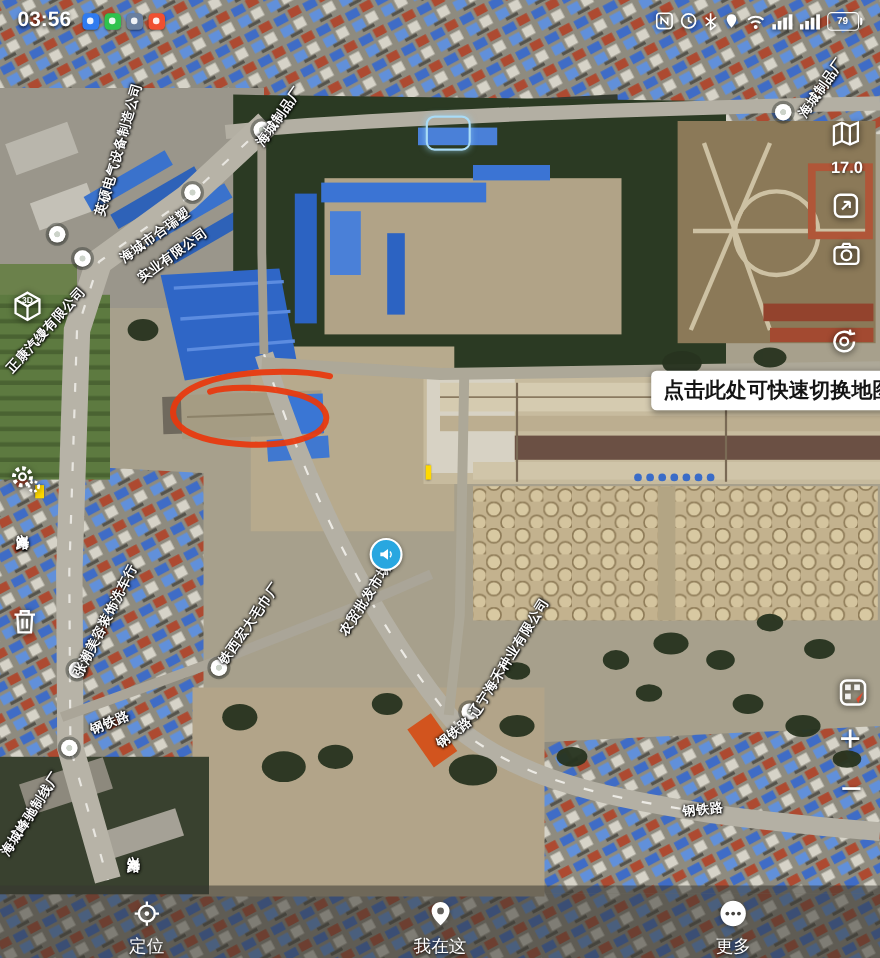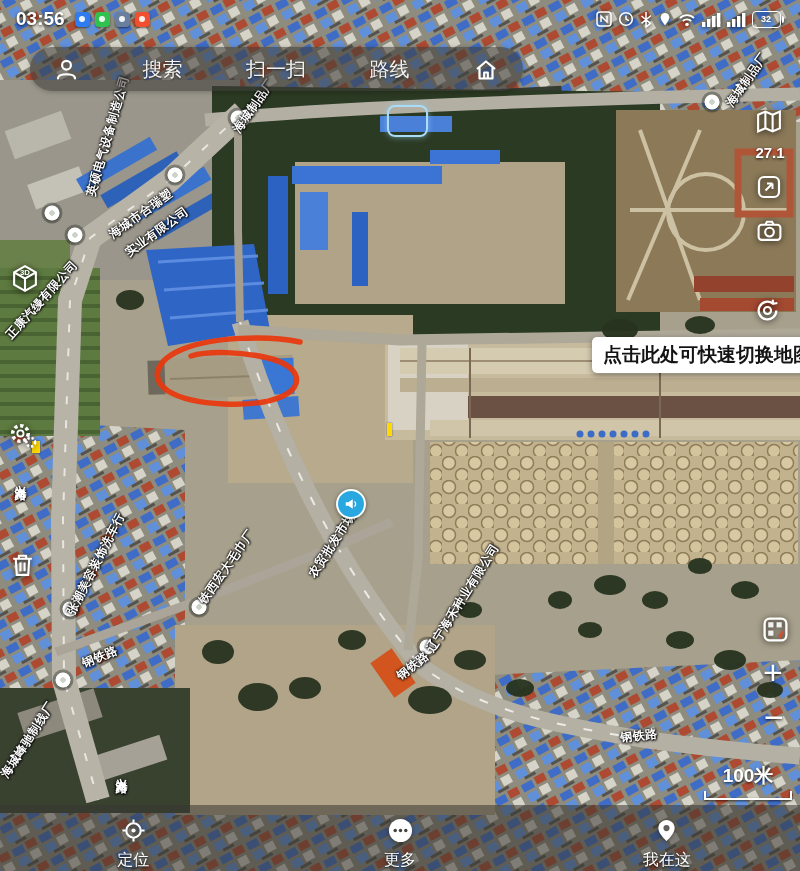--- a/index.html
+++ b/index.html
@@ -314,46 +314,34 @@
           <rect x="15" y="1" width="3.4" height="14" fill="#fff"></rect>
       </svg>
       <svg width="19" height="15" viewBox="0 0 19 15">
         <rect x="0" y="10" width="3.4" height="5" fill="#fff"></rect>
           <rect x="5" y="7" width="3.4" height="8" fill="#fff"></rect>
         <rect x="10" y="4" width="3.4" height="11" fill="#fff"></rect>
           <rect x="15" y="1" width="3.4" height="14" fill="#fff"></rect>
       </svg>
       <span class="battery">
         <span class="shell">
-            <span>32</span>
+            <span>79</span>
           </span>
         <span class="tip"></span>
       </span>
     </div>
   </div>
 
-  <div class="searchbar">
-    <svg width="25" height="24" viewBox="0 0 24 24">
-      <circle cx="12" cy="8.2" r="4.4" fill="none" stroke="#fff" stroke-width="2.2"></circle>
-      <path d="M3.5 21.5 C3.5 15.8 20.5 15.8 20.5 21.5" fill="none" stroke="#fff" stroke-width="2.2" stroke-linecap="round"></path>
-    </svg>
-    <span class="lbl">搜索</span>
-    <span class="lbl">扫一扫</span>
-    <span class="lbl">路线</span>
-    <svg width="26" height="25" viewBox="0 0 26 25">
-      <path d="M4 12 L13 4.5 L22 12 M6.5 10.5 V21.5 H19.5 V10.5 M11.2 21.5 V15.5 H14.8 V21.5" fill="none" stroke="#fff" stroke-width="2.2" stroke-linejoin="round"></path>
-    </svg>
-  </div>
 
   <div class="ctrl" style="left:755px;top:109px">
     <svg width="28" height="25" viewBox="0 0 27 24">
       <path d="M3 5.5 L10 2.5 L17 5.5 L24 2.5 V18.5 L17 21.5 L10 18.5 L3 21.5 Z M10 2.5 V18.5 M17 5.5 V21.5" fill="none" stroke="#fff" stroke-width="2"></path>
     </svg>
   </div>
-  <div class="zoom-txt" style="left:750px;top:144px;width:40px">27.1</div>
+  <div class="zoom-txt" style="left:750px;top:144px;width:40px">17.0</div>
   <div class="ctrl" style="left:756px;top:174px">
     <svg width="26" height="26" viewBox="0 0 26 26">
       <rect x="3" y="3" width="20" height="20" rx="5" fill="none" stroke="#fff" stroke-width="2.2"></rect>
       <path d="M9.5 16.5 L16.5 9.5 M16.5 9.5 H11 M16.5 9.5 V15" fill="none" stroke="#fff" stroke-width="2"></path>
     </svg>
   </div>
   <div class="ctrl" style="left:756px;top:218px">
     <svg width="27" height="25" viewBox="0 0 26 24">
       <rect x="2.5" y="6.5" width="21" height="14.5" rx="3" fill="none" stroke="#fff" stroke-width="2"></rect>
       <path d="M9 6.5 L10.5 3.5 H15.5 L17 6.5" fill="none" stroke="#fff" stroke-width="2"></path>
@@ -392,45 +380,41 @@
       <circle cx="12" cy="12" r="3" fill="none" stroke="#fff" stroke-width="1.8"></circle>
       <circle cx="22" cy="20.5" r="4.2" fill="none" stroke="#fff" stroke-width="2.4" stroke-dasharray="2.2 1.8"></circle>
     </svg>
   </div>
   <div class="ctrl" style="left:9px;top:551px">
     <svg width="27" height="27" viewBox="0 0 26 26">
       <path d="M4 7.5 H22 M9.5 7.5 V4.5 H16.5 V7.5 M6.5 7.5 L7.5 23 H18.5 L19.5 7.5 M11 11 V19.5 M15 11 V19.5" fill="none" stroke="#fff" stroke-width="2"></path>
     </svg>
   </div>
 
-  <div class="scale-wrap">
-    <div class="txt">100米</div>
-    <div class="scale-bar"></div>
-  </div>
 
   <div class="nav">
     <div class="nav-item">
       <svg width="27" height="27" viewBox="0 0 26 26">
         <circle cx="13" cy="13" r="7.5" fill="none" stroke="#fff" stroke-width="2.2"></circle>
         <circle cx="13" cy="13" r="2.2" fill="#fff"></circle>
         <path d="M13 1.5 V5 M13 21 V24.5 M1.5 13 H5 M21 13 H24.5" stroke="#fff" stroke-width="2.2"></path>
       </svg>
       <span>定位</span>
+    </div>
+    <div class="nav-item">
+      <svg width="27" height="27" viewBox="0 0 26 26">
+        <path d="M13 2 C8.3 2 4.5 5.8 4.5 10.5 C4.5 17 13 24 13 24 C13 24 21.5 17 21.5 10.5 C21.5 5.8 17.7 2 13 2 Z" fill="#fff"></path>
+        <circle cx="13" cy="10.5" r="3.2" fill="rgba(70,68,64,.85)"></circle>
+      </svg>
+      <span>我在这</span>
     </div>
     <div class="nav-item">
       <svg width="27" height="27" viewBox="0 0 26 26">
         <circle cx="13" cy="13" r="12" fill="#fff"></circle>
         <circle cx="7.5" cy="13" r="1.8" fill="#44423e"></circle>
           <circle cx="13" cy="13" r="1.8" fill="#44423e"></circle>
           <circle cx="18.5" cy="13" r="1.8" fill="#44423e"></circle>
       </svg>
       <span>更多</span>
     </div>
-    <div class="nav-item">
-      <svg width="27" height="27" viewBox="0 0 26 26">
-        <path d="M13 2 C8.3 2 4.5 5.8 4.5 10.5 C4.5 17 13 24 13 24 C13 24 21.5 17 21.5 10.5 C21.5 5.8 17.7 2 13 2 Z" fill="#fff"></path>
-        <circle cx="13" cy="10.5" r="3.2" fill="rgba(70,68,64,.85)"></circle>
-      </svg>
-      <span>我在这</span>
-    </div>
   </div>
 
 </div>
 
 </body></html>

